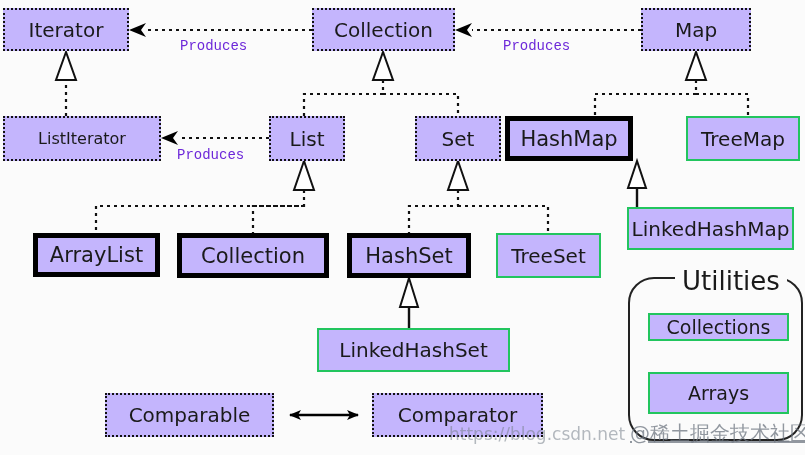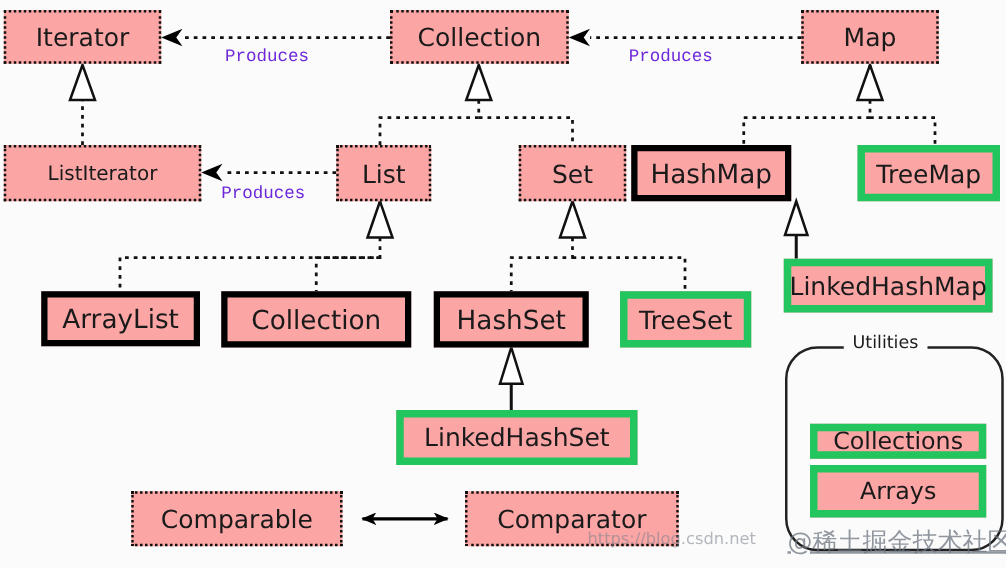--- a/index.html
+++ b/index.html
@@ -21,30 +21,30 @@
     width: 805px;
     height: 455px;
     pointer-events: none;
   }
   .node {
     position: absolute;
     box-sizing: border-box;
     display: flex;
     align-items: center;
     justify-content: center;
-    background: #fca5a5;
+    background: #c4b5fd;
     color: #1a1a1a;
     white-space: nowrap;
     z-index: 3;
   }
   .node-iface {
     border: 2px dotted #111111;
   }
   .node-class {
-    border: 6px solid #22c55e;
+    border: 2px solid #22c55e;
   }
   .node-bold {
     border: 5px solid #000000;
   }
   .edge-label {
     position: absolute;
     color: #6d28d9;
     background: transparent;
     white-space: nowrap;
     z-index: 4;
@@ -150,47 +150,47 @@
       <line x1="409" y1="328" x2="409" y2="307" stroke="#111" stroke-width="2.4"></line>
       <path d="M409,278 L400,307 L418,307 Z" fill="#ffffff" stroke="#111" stroke-width="2"></path>
     </g>
 
     <g>
       <line x1="290" y1="415" x2="358" y2="415" stroke="#000000" stroke-width="2.6" marker-start="url(#solid-arrow-rev)" marker-end="url(#solid-arrow)"></line>
     </g>
   </svg>
 
   <div class="group-box" id="group-utilities" style="left: 628px; top: 277px; width: 175px; height: 164px;"></div>
-  <div class="group-title" id="group-utilities-title" style="left: 675px; top: 266px; font-size: 14px;">Utilities</div>
+  <div class="group-title" id="group-utilities-title" style="left: 675px; top: 266px; font-size: 26px;">Utilities</div>
 
   <div id="node-layer">
       <div class="node node-iface" style="left: 3px; top: 8px; width: 126px; height: 43px; font-size: 20px;">Iterator</div>
       <div class="node node-iface" style="left: 312px; top: 8px; width: 143px; height: 43px; font-size: 20px;">Collection</div>
       <div class="node node-iface" style="left: 641px; top: 8px; width: 110px; height: 43px; font-size: 20px;">Map</div>
       <div class="node node-iface" style="left: 3px; top: 116px; width: 158px; height: 45px; font-size: 16px;">ListIterator</div>
       <div class="node node-iface" style="left: 269px; top: 116px; width: 76px; height: 45px; font-size: 20px;">List</div>
       <div class="node node-iface" style="left: 415px; top: 116px; width: 86px; height: 45px; font-size: 20px;">Set</div>
       <div class="node node-bold" style="left: 505px; top: 116px; width: 128px; height: 45px; font-size: 21px;">HashMap</div>
       <div class="node node-class" style="left: 686px; top: 116px; width: 114px; height: 45px; font-size: 20px;">TreeMap</div>
       <div class="node node-bold" style="left: 33px; top: 233px; width: 127px; height: 44px; font-size: 21px;">ArrayList</div>
       <div class="node node-bold" style="left: 177px; top: 233px; width: 152px; height: 45px; font-size: 21px;">Collection</div>
       <div class="node node-bold" style="left: 347px; top: 233px; width: 124px; height: 45px; font-size: 21px;">HashSet</div>
       <div class="node node-class" style="left: 496px; top: 233px; width: 105px; height: 45px; font-size: 20px;">TreeSet</div>
       <div class="node node-class" style="left: 627px; top: 207px; width: 167px; height: 43px; font-size: 20px;">LinkedHashMap</div>
       <div class="node node-class" style="left: 317px; top: 328px; width: 193px; height: 44px; font-size: 20px;">LinkedHashSet</div>
       <div class="node node-iface" style="left: 105px; top: 393px; width: 169px; height: 44px; font-size: 20px;">Comparable</div>
       <div class="node node-iface" style="left: 372px; top: 393px; width: 171px; height: 44px; font-size: 20px;">Comparator</div>
-      <div class="node node-class" style="left: 648px; top: 313px; width: 141px; height: 28px; font-size: 19px; margin-top: 26px;">Collections</div>
+      <div class="node node-class" style="left: 648px; top: 313px; width: 141px; height: 28px; font-size: 19px;">Collections</div>
       <div class="node node-class" style="left: 648px; top: 372px; width: 141px; height: 42px; font-size: 19px;">Arrays</div>
     </div>
 
   <div id="edge-label-layer">
       <div class="edge-label" style="left: 180px; top: 38px;">Produces</div>
       <div class="edge-label" style="left: 503px; top: 38px;">Produces</div>
       <div class="edge-label" style="left: 177px; top: 147px;">Produces</div>
     </div>
 
   <div id="watermark-layer">
-      <div class="watermark" style="left: 470px; top: 424px; font-size: 13px;">https://blog.csdn.net</div>
+      <div class="watermark" style="left: 449px; top: 424px; font-size: 17px;">https://blog.csdn.net</div>
       <div class="watermark watermark-cn" style="left: 630px; top: 420px; font-size: 20px; text-decoration: underline;">@稀土掘金技术社区</div>
     </div>
 
 </div>
 
 </body></html>

